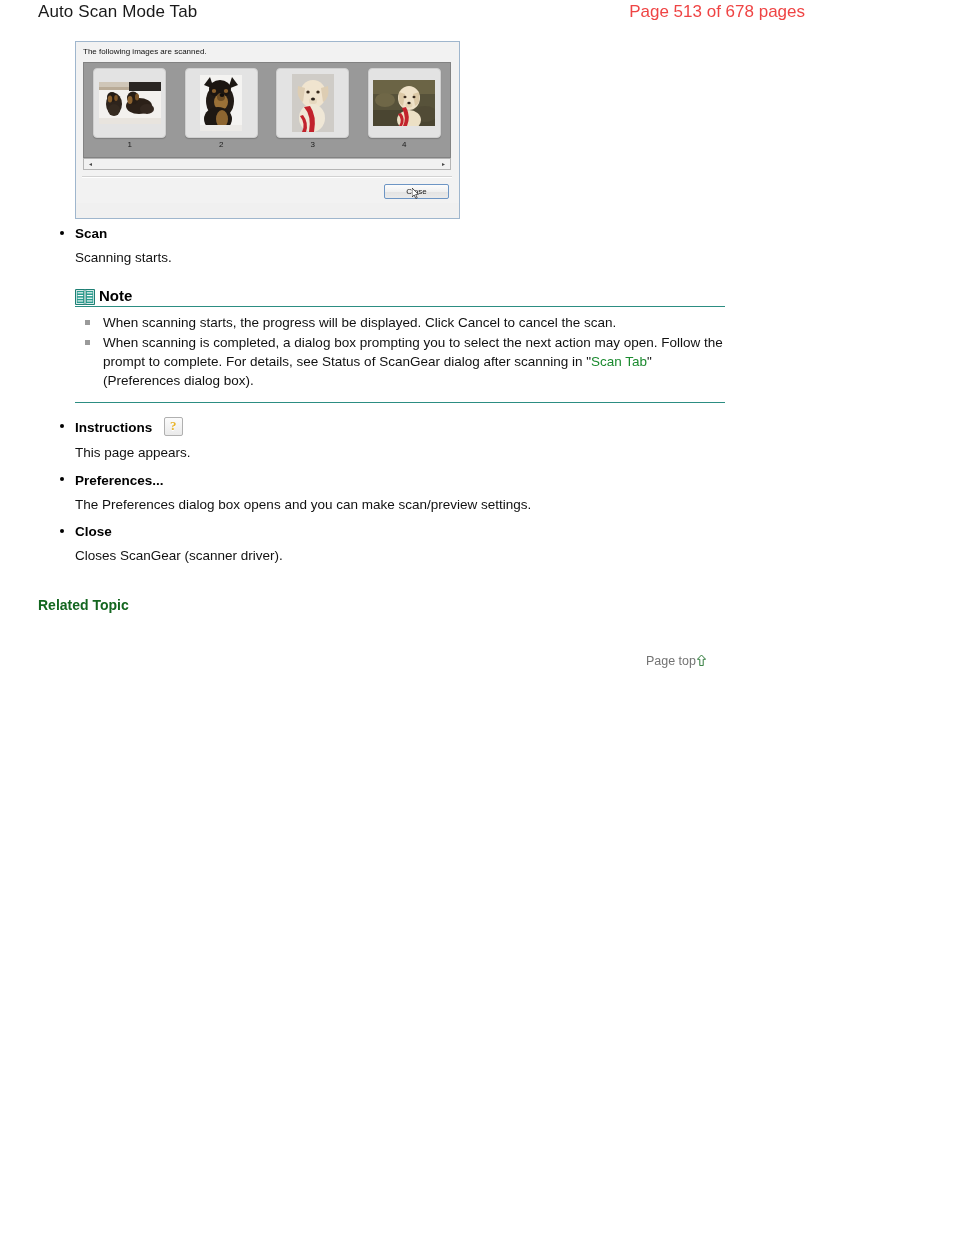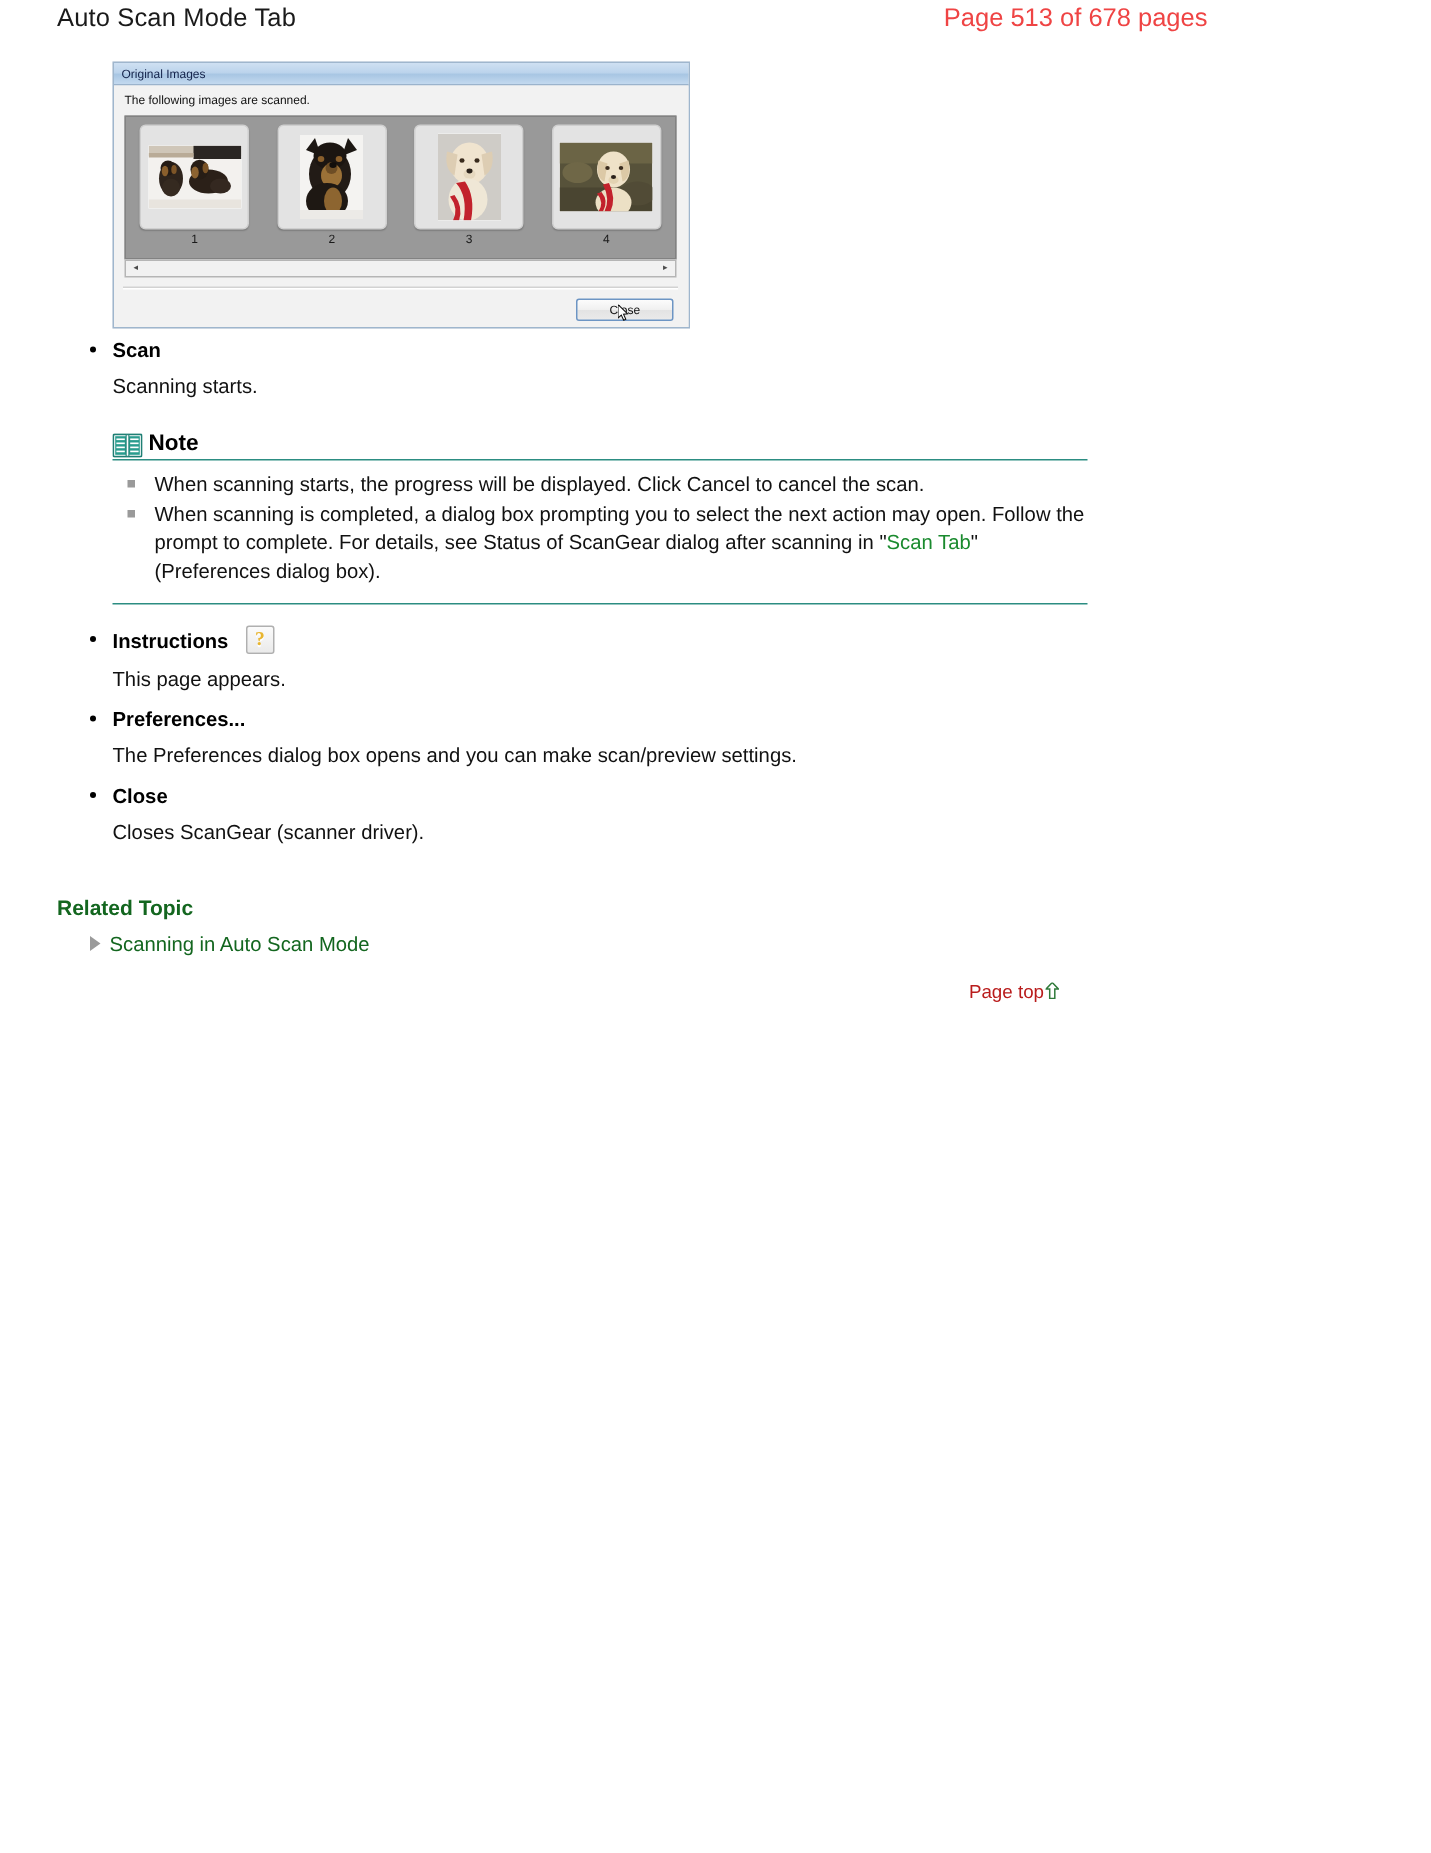--- a/index.html
+++ b/index.html
@@ -375,21 +375,21 @@
     position: absolute;
     left: 0;
     top: 653px;
     width: 954px;
   }
   .pagetop {
     position: absolute;
     right: 248px;
     top: 0;
     font-size: 12.5px;
-    color: #b91c1c;
+    color: #737373;
     white-space: nowrap;
     line-height: 17px;
   }
   .uparrow-glyph {
     display: inline-block;
     width: 9px;
     height: 11px;
     position: relative;
     vertical-align: -1px;
     margin-left: 1px;
@@ -398,23 +398,20 @@
 </head>
 <body>
 
 <div class="page-header">
   <div class="header-title">Auto Scan Mode Tab</div>
   <div class="header-pageinfo">Page 513 of 678 pages</div>
 </div>
 
 <div class="dialog-shot">
 
-  <div class="dialog-titlebar">
-    <div class="dialog-titlebar-text">Original Images</div>
-  </div>
 
   <div class="dialog-body">
 
     <div class="dialog-instruction">The following images are scanned.</div>
 
     <div class="thumb-pane">
       <div class="thumb-row">
 
         <div class="thumb-cell">
           <div class="thumb-frame">
@@ -597,23 +594,20 @@
   <div class="top-item">
     <span class="dot"></span>
     <span class="item-title">Close</span>
   </div>
   <div class="item-desc">Closes ScanGear (scanner driver).</div>
 
 </div>
 
 <div class="related-wrap">
   <div class="related-title">Related Topic</div>
-  <div class="related-link-row">
-    <span class="tri-glyph"></span><span class="link-dark-green">Scanning in Auto Scan Mode</span>
-  </div>
 </div>
 
 <div class="pagetop-wrap">
   <div class="pagetop">
     <span>Page top</span><span class="uparrow-glyph">
       <svg width="9" height="11" viewBox="0 0 9 11">
         <path d="M4.5 0 L8.6 4.3 H6.2 V10.6 H2.8 V4.3 H0.4 Z" fill="none" stroke="#2f7a3a" stroke-width="1"></path>
       </svg>
     </span>
   </div>

